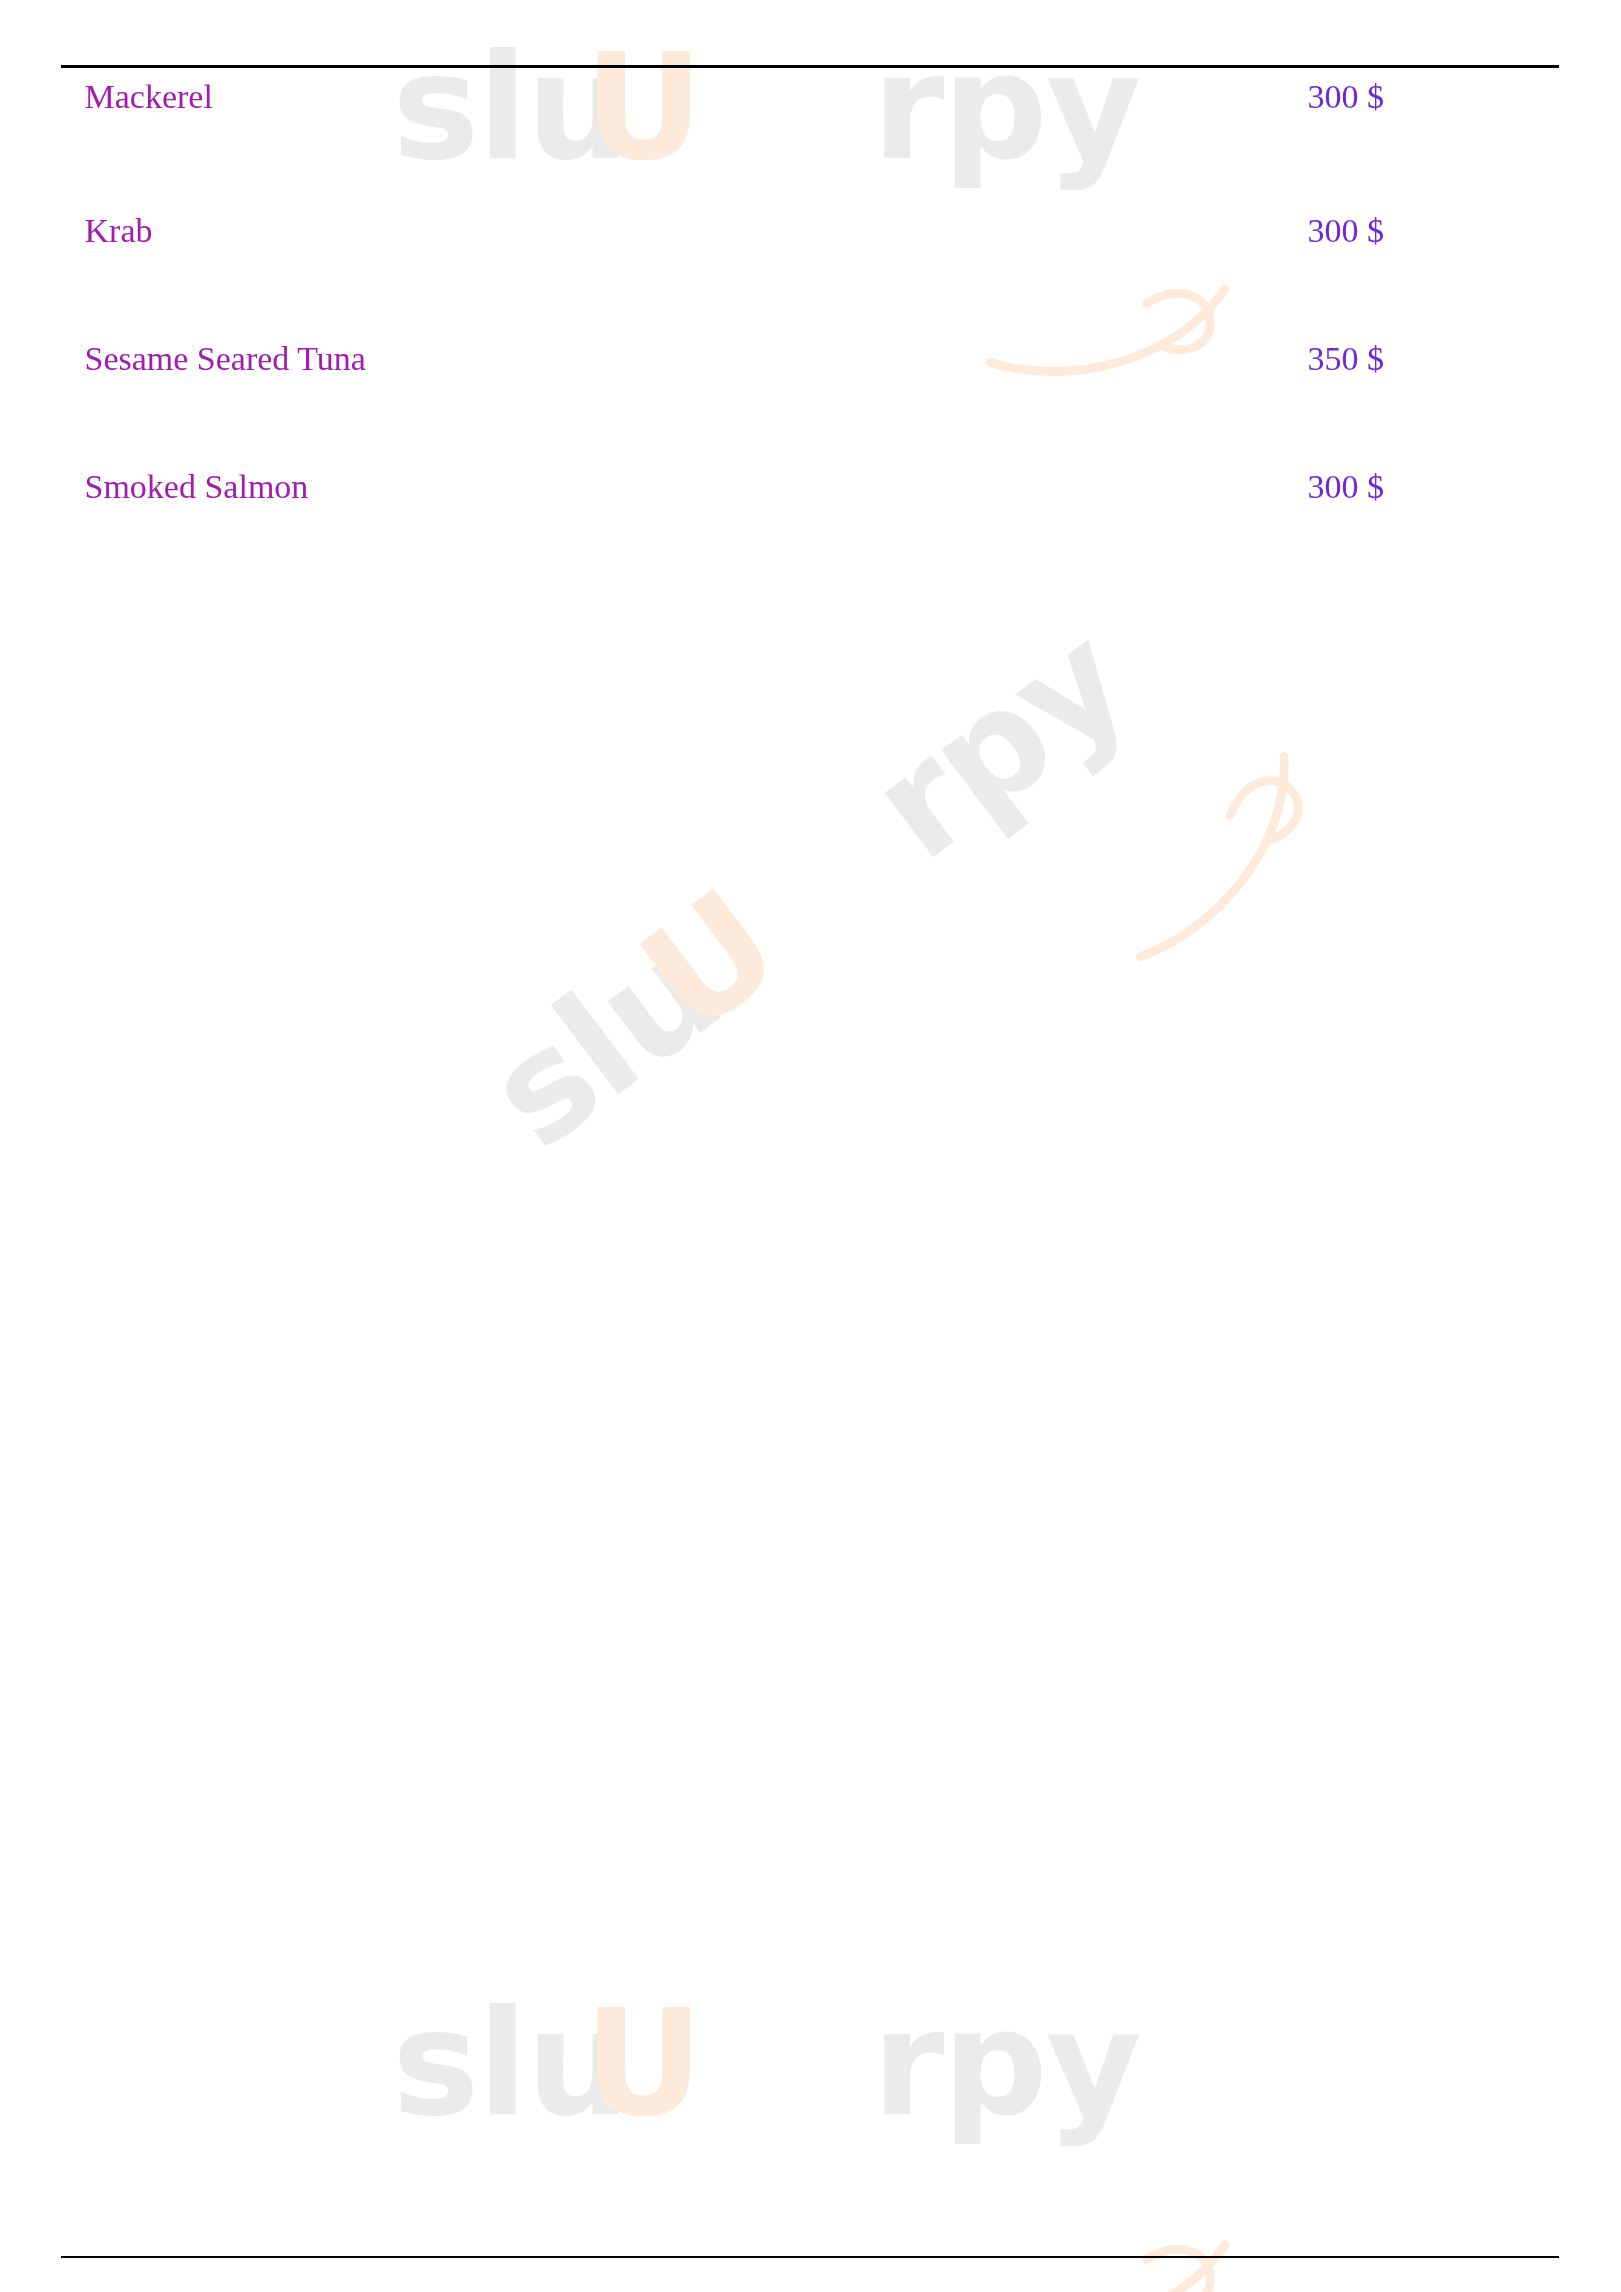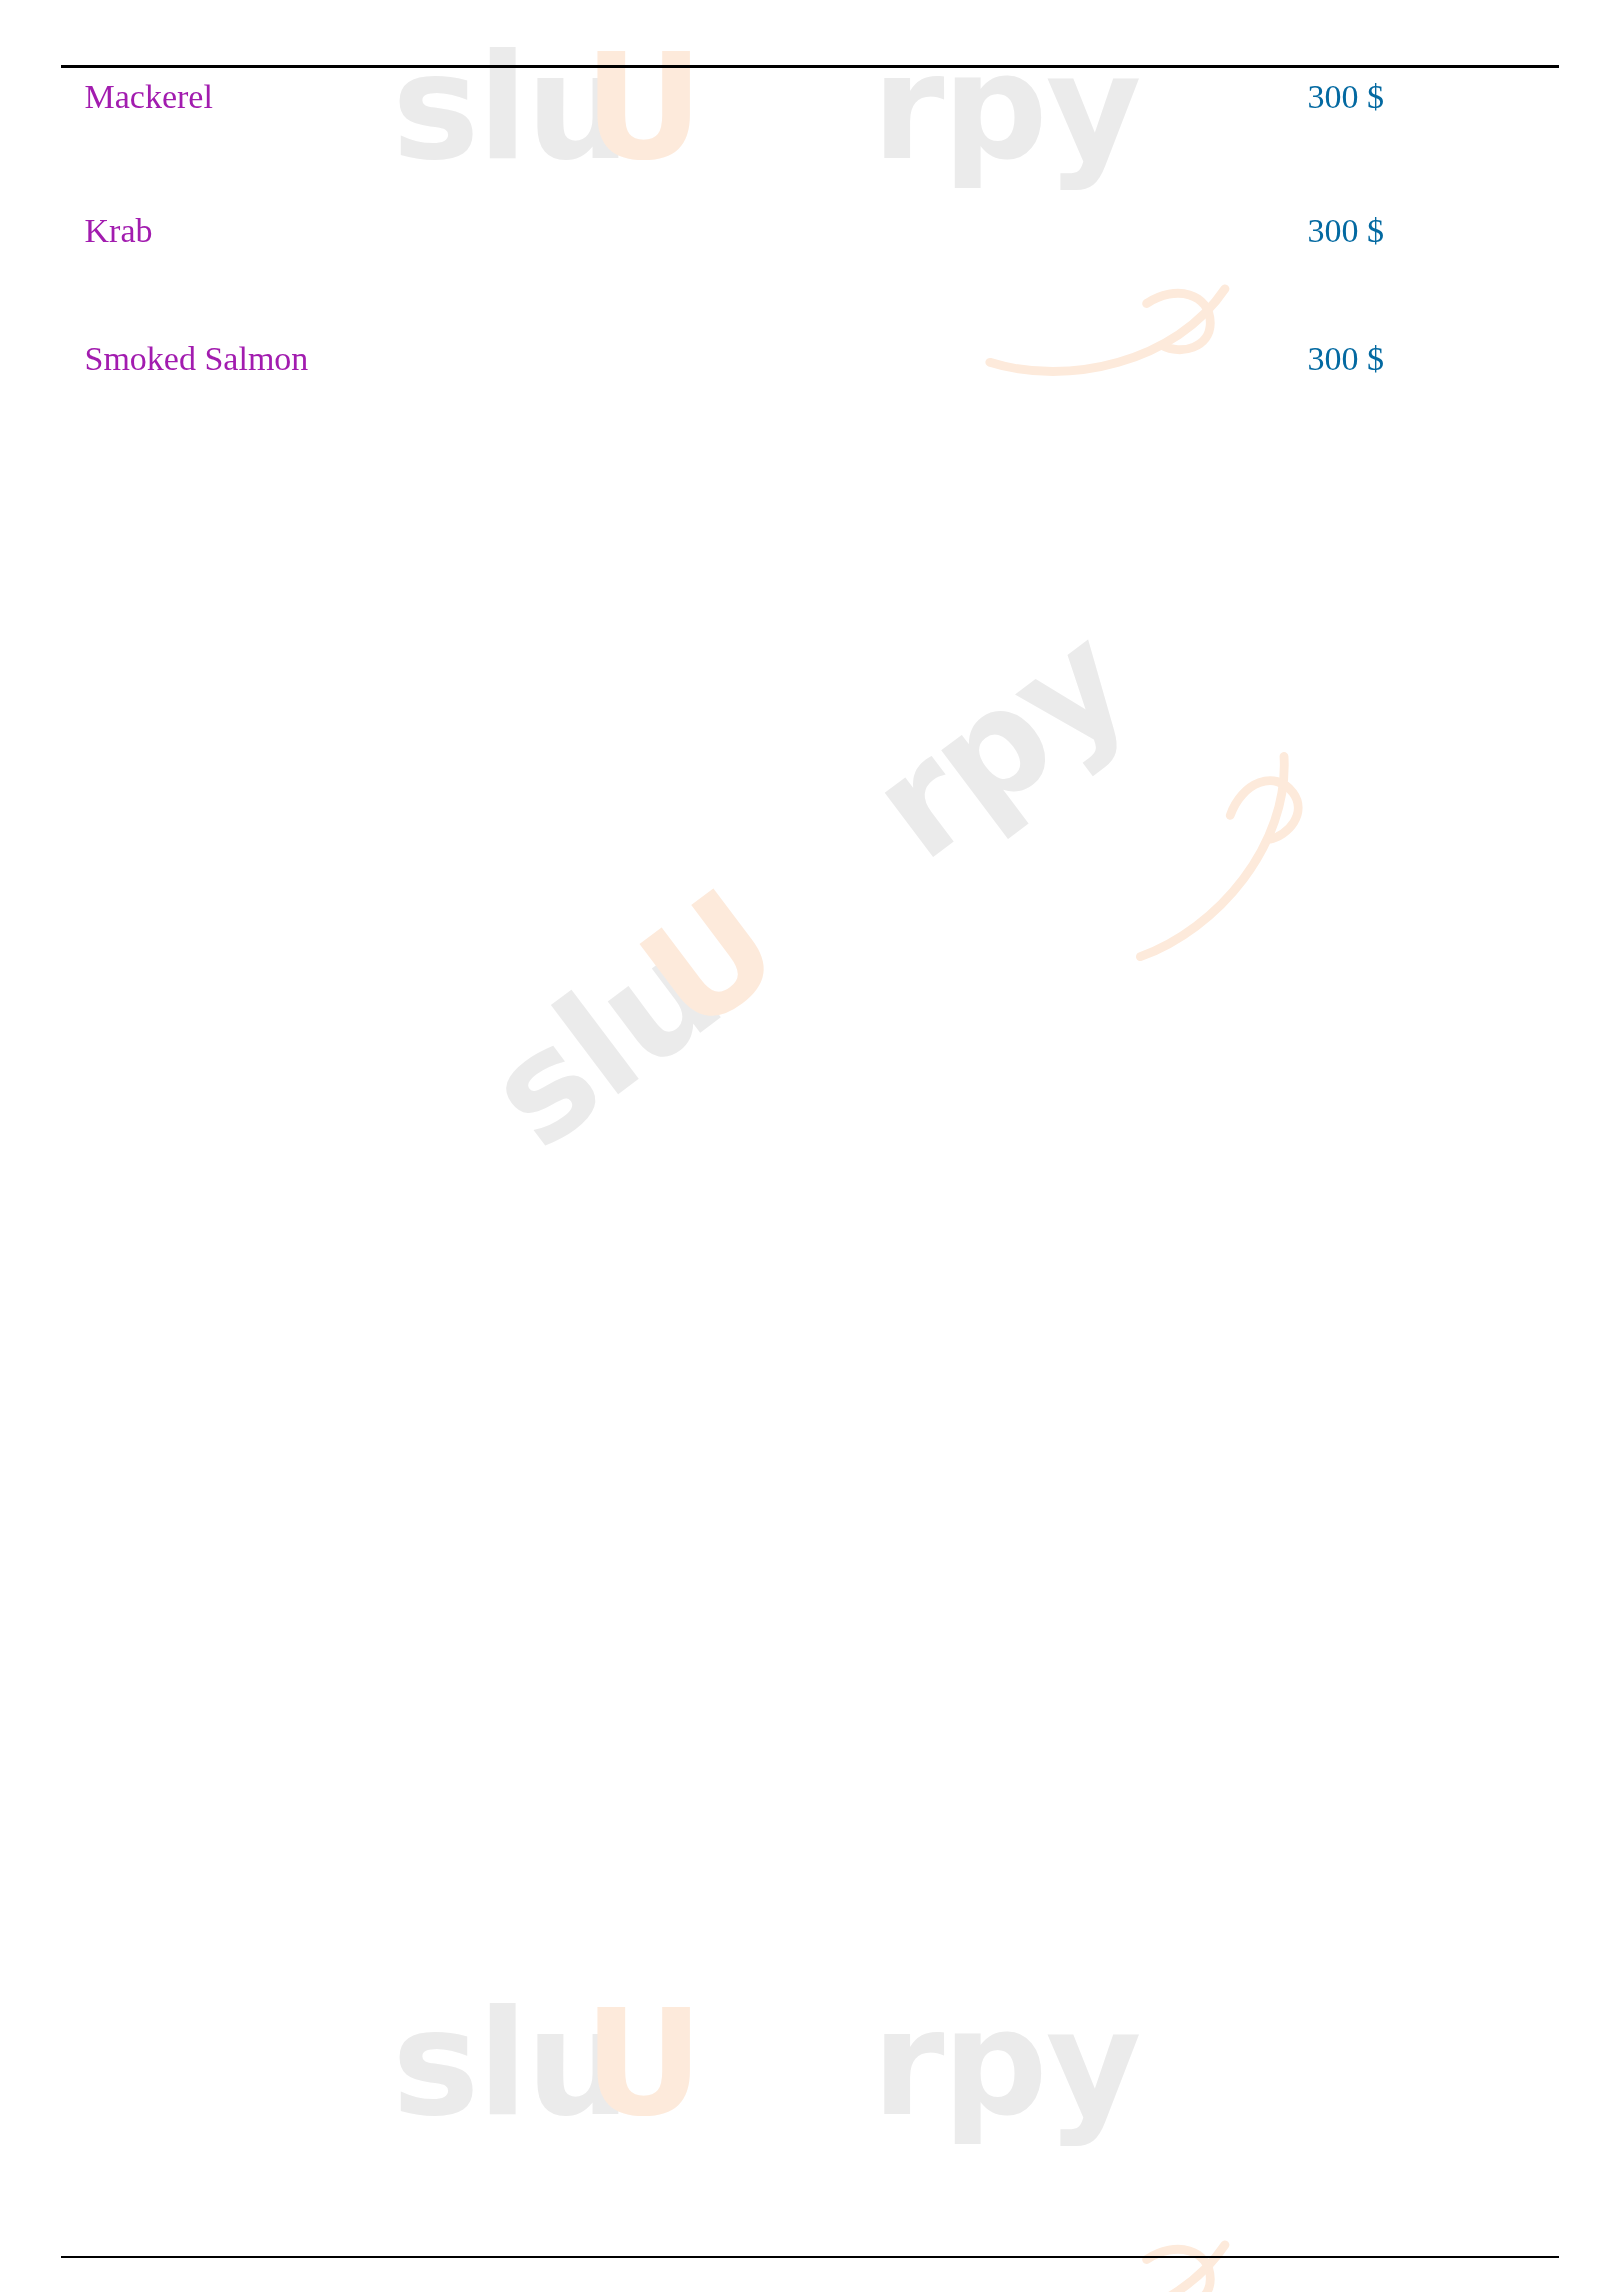--- a/index.html
+++ b/index.html
@@ -97,21 +97,21 @@
     top: 7.8px;
     font-size: 34px;
     color: #a21caf;
     white-space: nowrap;
   }
   .item-price {
     position: absolute;
     right: 0;
     top: 7.8px;
     font-size: 34px;
-    color: #0369a1;
+    color: #6d28d9;
     text-align: right;
     white-space: nowrap;
   }
   .menu-row:nth-child(1) .item-name,
   .menu-row:nth-child(1) .item-price { top: 2px; }
 </style>
 </head>
 <body>
 
 <div class="wm" id="wm1">
@@ -159,20 +159,24 @@
     <div class="menu-row">
       <span class="item-name">Mackerel</span>
       <span class="item-price">300 $</span>
     </div>
 
     <div class="menu-row">
       <span class="item-name">Krab</span>
       <span class="item-price">300 $</span>
     </div>
 
+    <div class="menu-row">
+      <span class="item-name">Sesame Seared Tuna</span>
+      <span class="item-price">350 $</span>
+    </div>
 
     <div class="menu-row">
       <span class="item-name">Smoked Salmon</span>
       <span class="item-price">300 $</span>
     </div>
 
   </div>
 
   <div class="rule" id="rule-bottom"></div>
 

